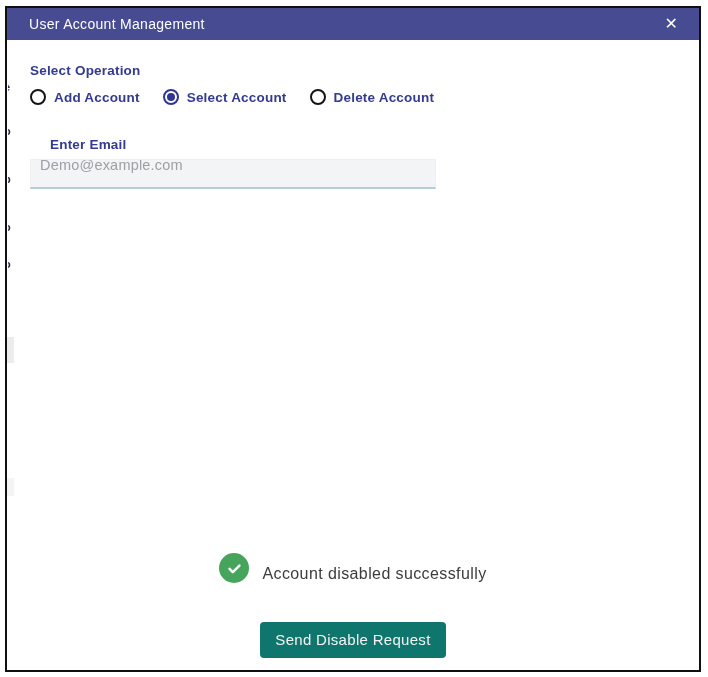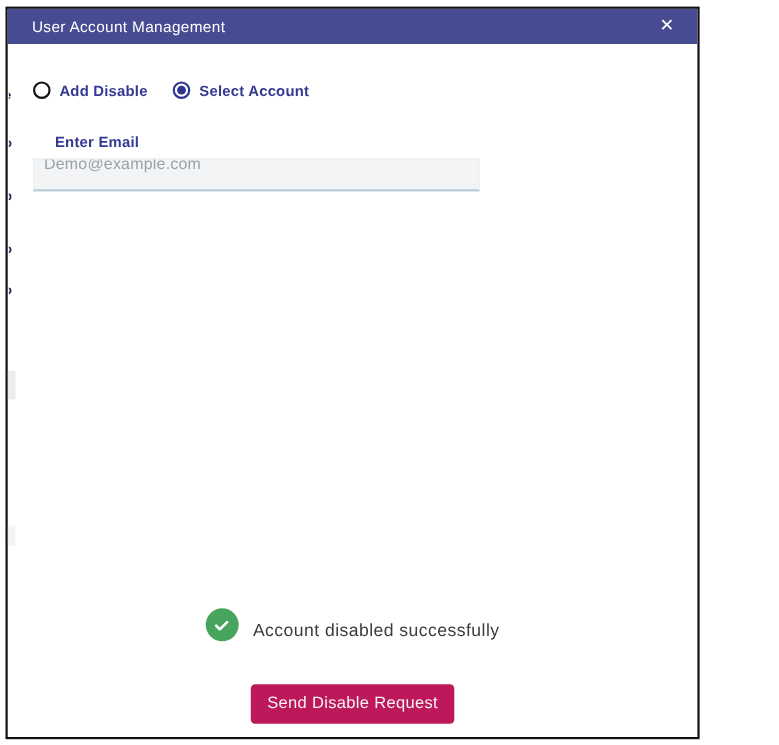--- a/index.html
+++ b/index.html
@@ -1,21 +1,21 @@
 <!DOCTYPE html>
 <html><head>
 <meta charset="utf-8">
 <style>
   * { margin:0; padding:0; box-sizing:border-box; }
   html,body { width:708px; height:677px; background:#ffffff; overflow:hidden;
               font-family:"Liberation Sans", sans-serif; }
   body { position:relative; }
 
   .frame {
-    position:absolute; left:5px; top:6px; width:631px; height:666px;
+    position:absolute; left:5px; top:6px; width:696px; height:666px;
     border:2px solid #101010; background:#ffffff; overflow:hidden;
   }
 
   
   .titlebar {
     height:32px; background:#464b92; color:#ffffff;
     display:flex; align-items:center; padding:0 20px 0 22px;
   }
   .titlebar .title { font-size:14px; letter-spacing:0.3px; font-weight:400; }
   .titlebar .close {
@@ -62,21 +62,21 @@
     display:flex; align-items:center; justify-content:center; flex:0 0 auto;
   }
   .status-message { font-size:16px; color:#3c3c3c; letter-spacing:0.4px; }
 
   
   .button-row {
     position:absolute; left:0; right:0; top:582px;
     display:flex; justify-content:center;
   }
   .submit-btn {
-    background:#be185d; color:#f4f4f4; border:none; border-radius:4px;
+    background:#0f766e; color:#f4f4f4; border:none; border-radius:4px;
     font-size:15px; letter-spacing:0.3px; padding:9px 15px 10px; cursor:pointer;
     font-family:"Liberation Sans", sans-serif;
   }
 
   
   .frag {
     position:absolute; left:1px; width:7px; height:13px; overflow:hidden;
   }
   .frag i {
     font-style:normal; position:relative; left:-4px; top:-1px;
@@ -98,31 +98,36 @@
 
 <div class="frame">
 
   <div class="titlebar">
     <span class="title">User Account Management</span>
     <span class="close">✕</span>
   </div>
 
   <div class="content">
 
+    <div class="section-label">Select Operation</div>
 
     <div class="radio-row">
       <label class="radio-item" data-selected="false">
         <span class="radio-circle"></span>
-        <span class="radio-label">Add Disable</span>
+        <span class="radio-label">Add Account</span>
       </label>
       <label class="radio-item" data-selected="true">
         <span class="radio-circle">
             <span class="radio-dot"></span>
           </span>
         <span class="radio-label">Select Account</span>
+      </label>
+      <label class="radio-item" data-selected="false">
+        <span class="radio-circle"></span>
+        <span class="radio-label">Delete Account</span>
       </label>
     </div>
 
     <div class="section-label email-label">Enter Email</div>
 
     <input class="email-input" type="text" placeholder="Demo@example.com" style="">
 
     <div class="status-row">
       <span class="check-circle">
         <svg width="17" height="17" viewBox="0 0 24 24" aria-hidden="true">

